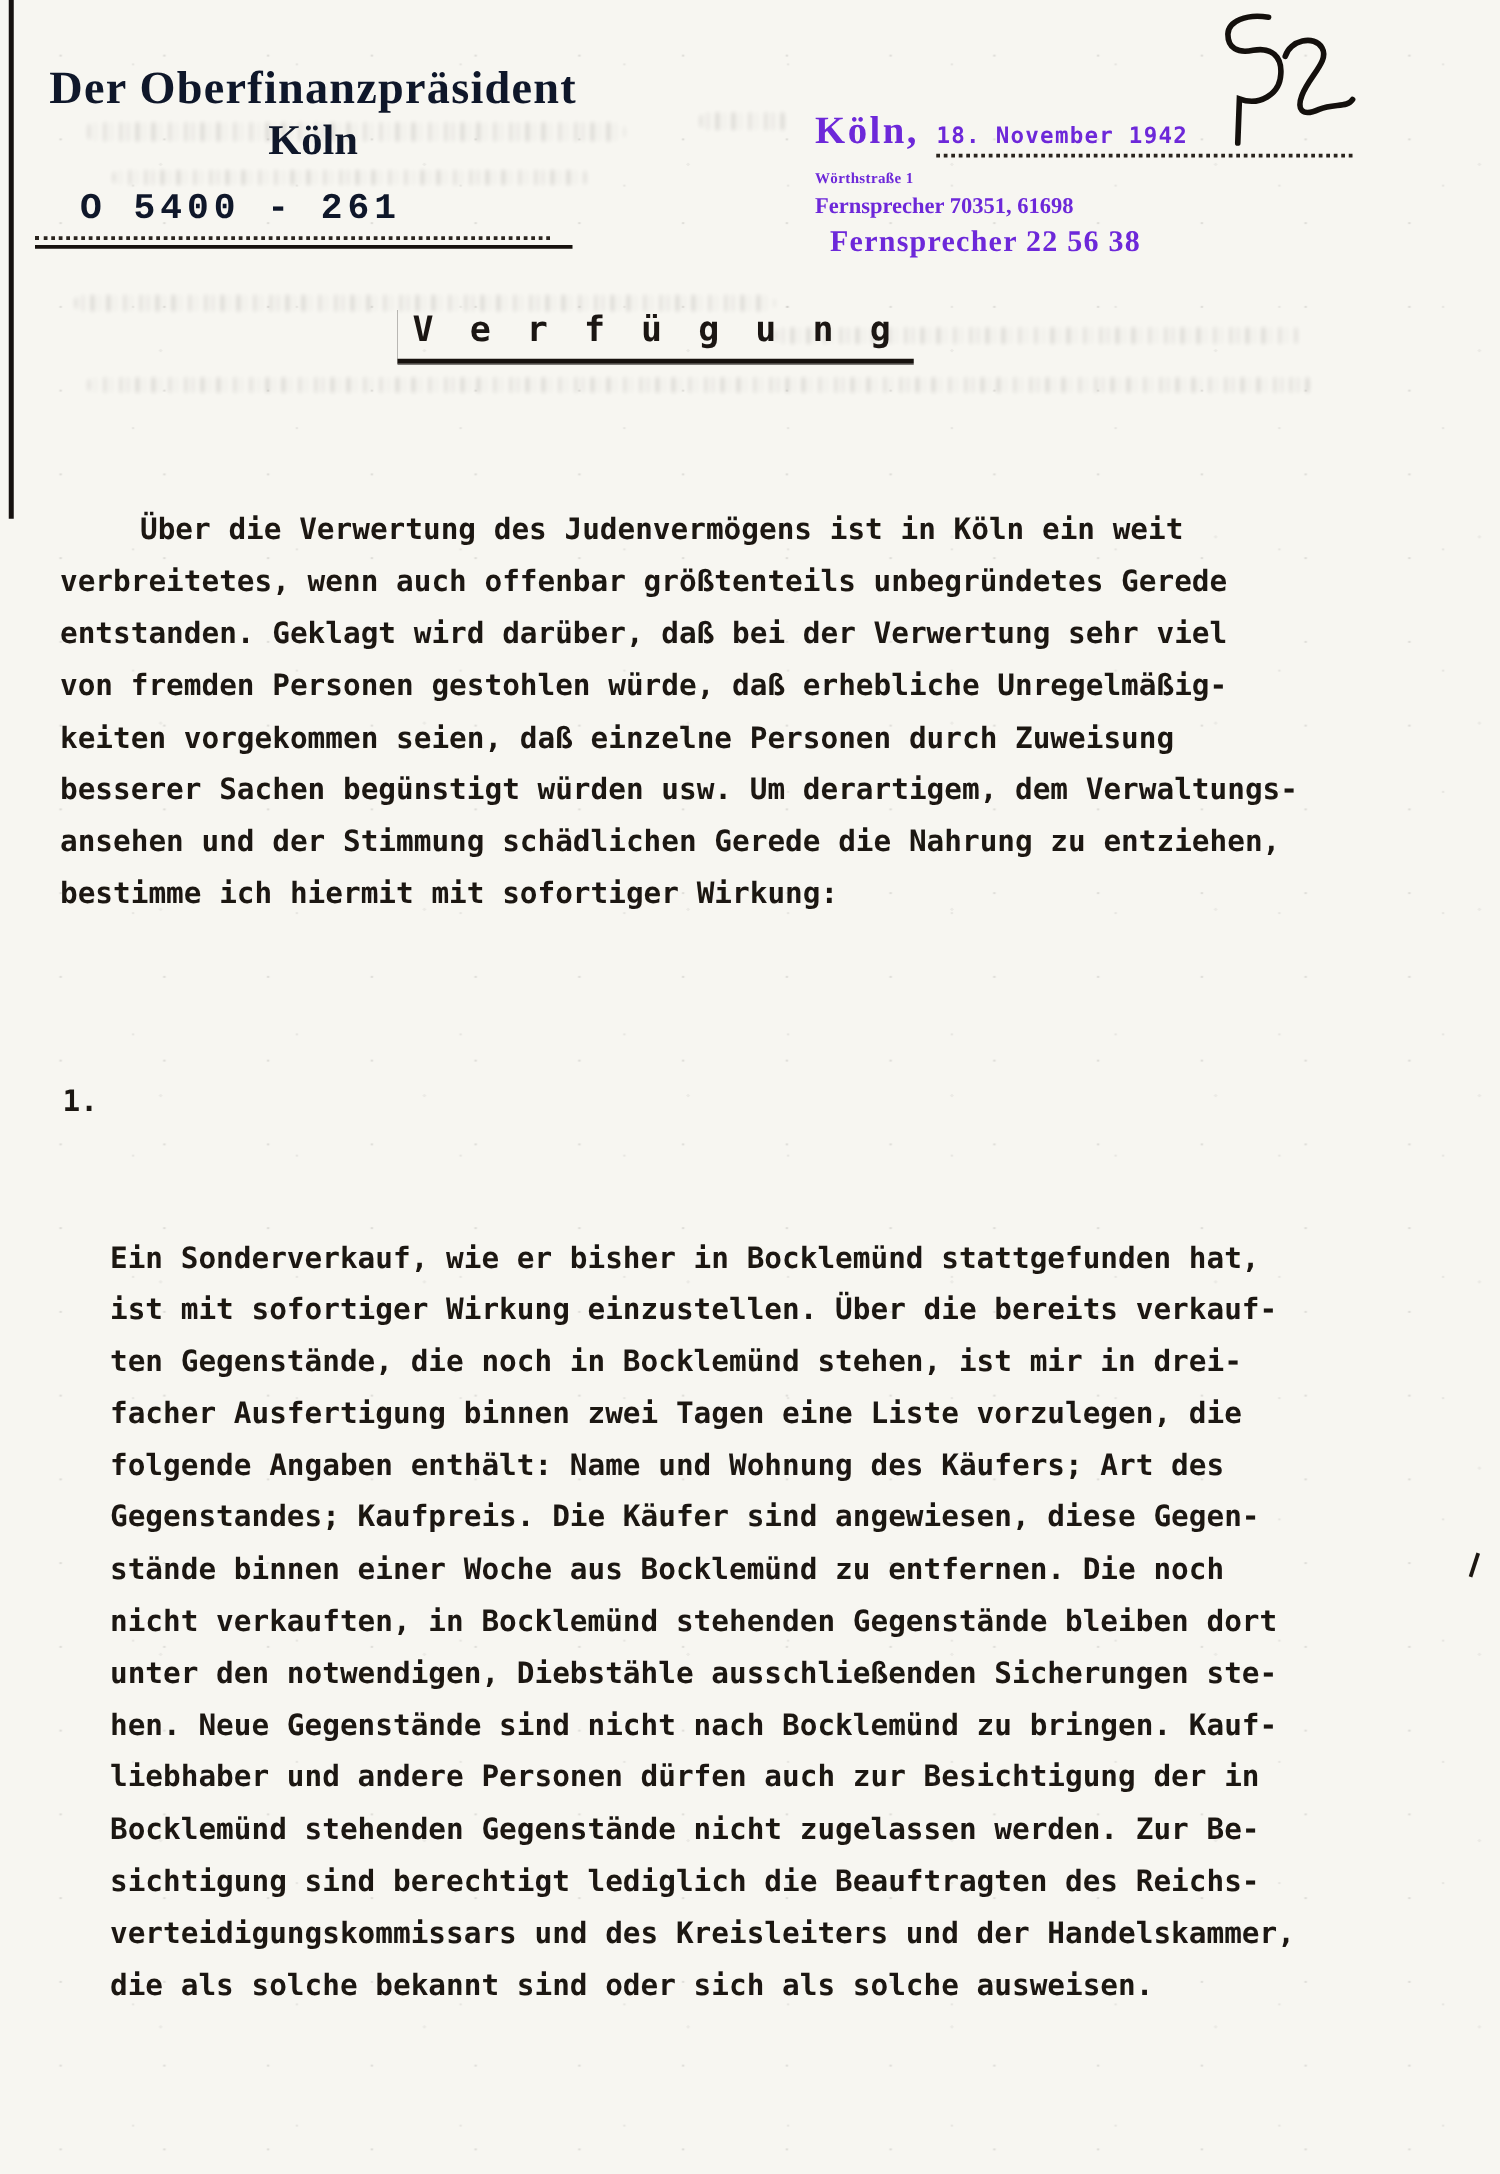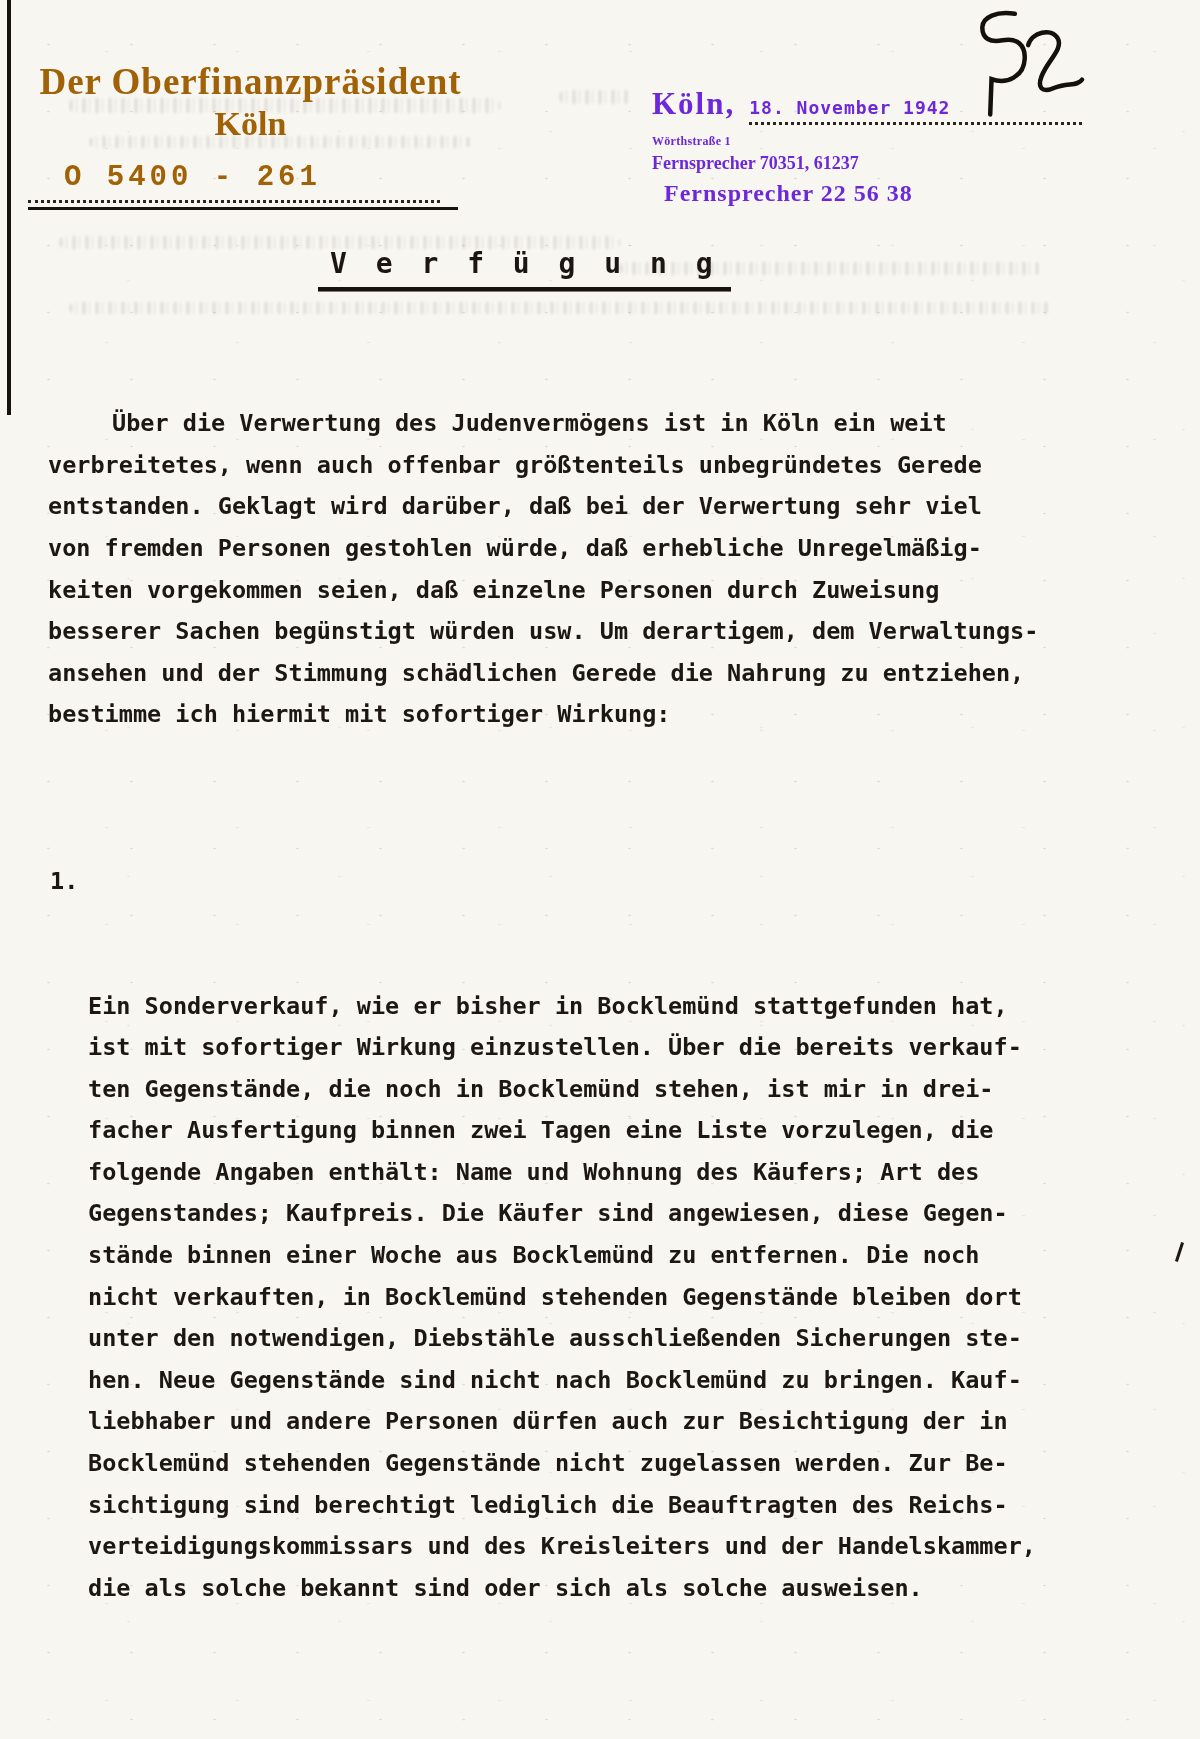--- a/index.html
+++ b/index.html
@@ -42,25 +42,25 @@
   }
   .handwritten {
     position: absolute;
     left: 950px; top: 0px;
     width: 160px; height: 125px;
   }
 
   
   .header-left {
     position: absolute;
-    left: 28px; top: 60px;
+    left: 28px; top: 49px;
     width: 445px;
     font-family: "Liberation Serif", "DejaVu Serif", serif;
     font-weight: bold;
-    color: #a16207;
+    color: #0f172a;
   }
   .sender-1 {
     font-size: 37px;
     text-align: center;
     letter-spacing: 1px;
   }
   .sender-2 {
     font-size: 34px;
     text-align: center;
     margin-top: 2px;
@@ -196,21 +196,21 @@
 </div>
 
 <div class="header-right">
   <div class="place-date-row">
     <span class="place-label">Köln,</span>
     <span class="date-wrap">
       <span class="date-text">18. November 1942</span>
     </span>
   </div>
   <div class="addr-line">Wörthstraße 1</div>
-  <div class="phone-line">Fernsprecher 70351, 61237</div>
+  <div class="phone-line">Fernsprecher 70351, 61698</div>
   <div class="phone-stamp">Fernsprecher 22 56 38</div>
 </div>
 
 <div class="doc-title">V e r f ü g u n g</div>
 
 <div class="body-text">
   <div class="intro"><div class="tline">Über die Verwertung des Judenvermögens ist in Köln ein weit</div><div class="tline">verbreitetes, wenn auch offenbar größtenteils unbegründetes Gerede</div><div class="tline">entstanden. Geklagt wird darüber, daß bei der Verwertung sehr viel</div><div class="tline">von fremden Personen gestohlen würde, daß erhebliche Unregelmäßig-</div><div class="tline">keiten vorgekommen seien, daß einzelne Personen durch Zuweisung</div><div class="tline">besserer Sachen begünstigt würden usw. Um derartigem, dem Verwaltungs-</div><div class="tline">ansehen und der Stimmung schädlichen Gerede die Nahrung zu entziehen,</div><div class="tline">bestimme ich hiermit mit sofortiger Wirkung:</div></div>
 
   <div class="list-item">
     <span class="item-number">1.</span>

